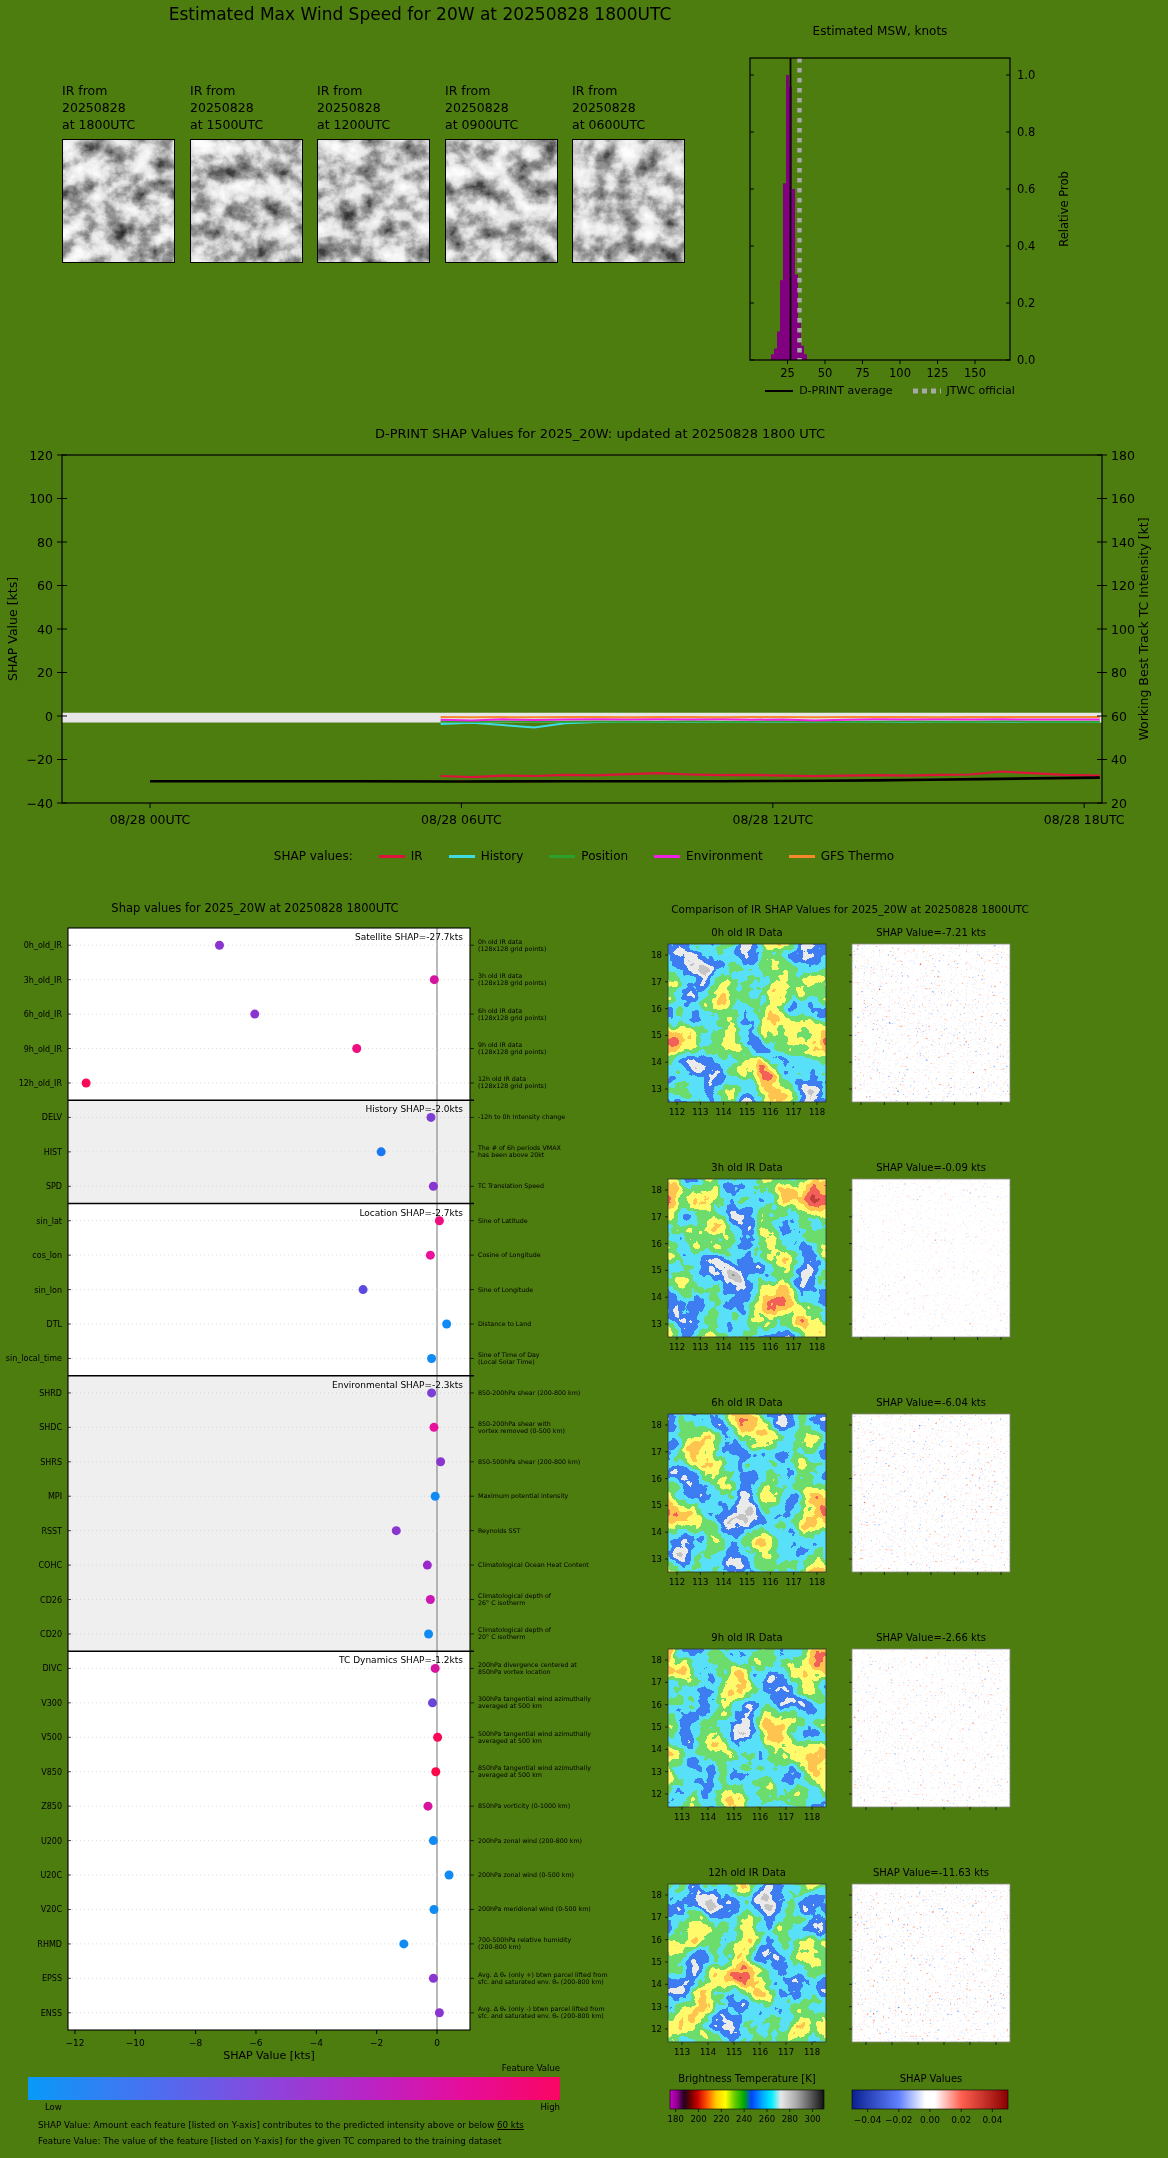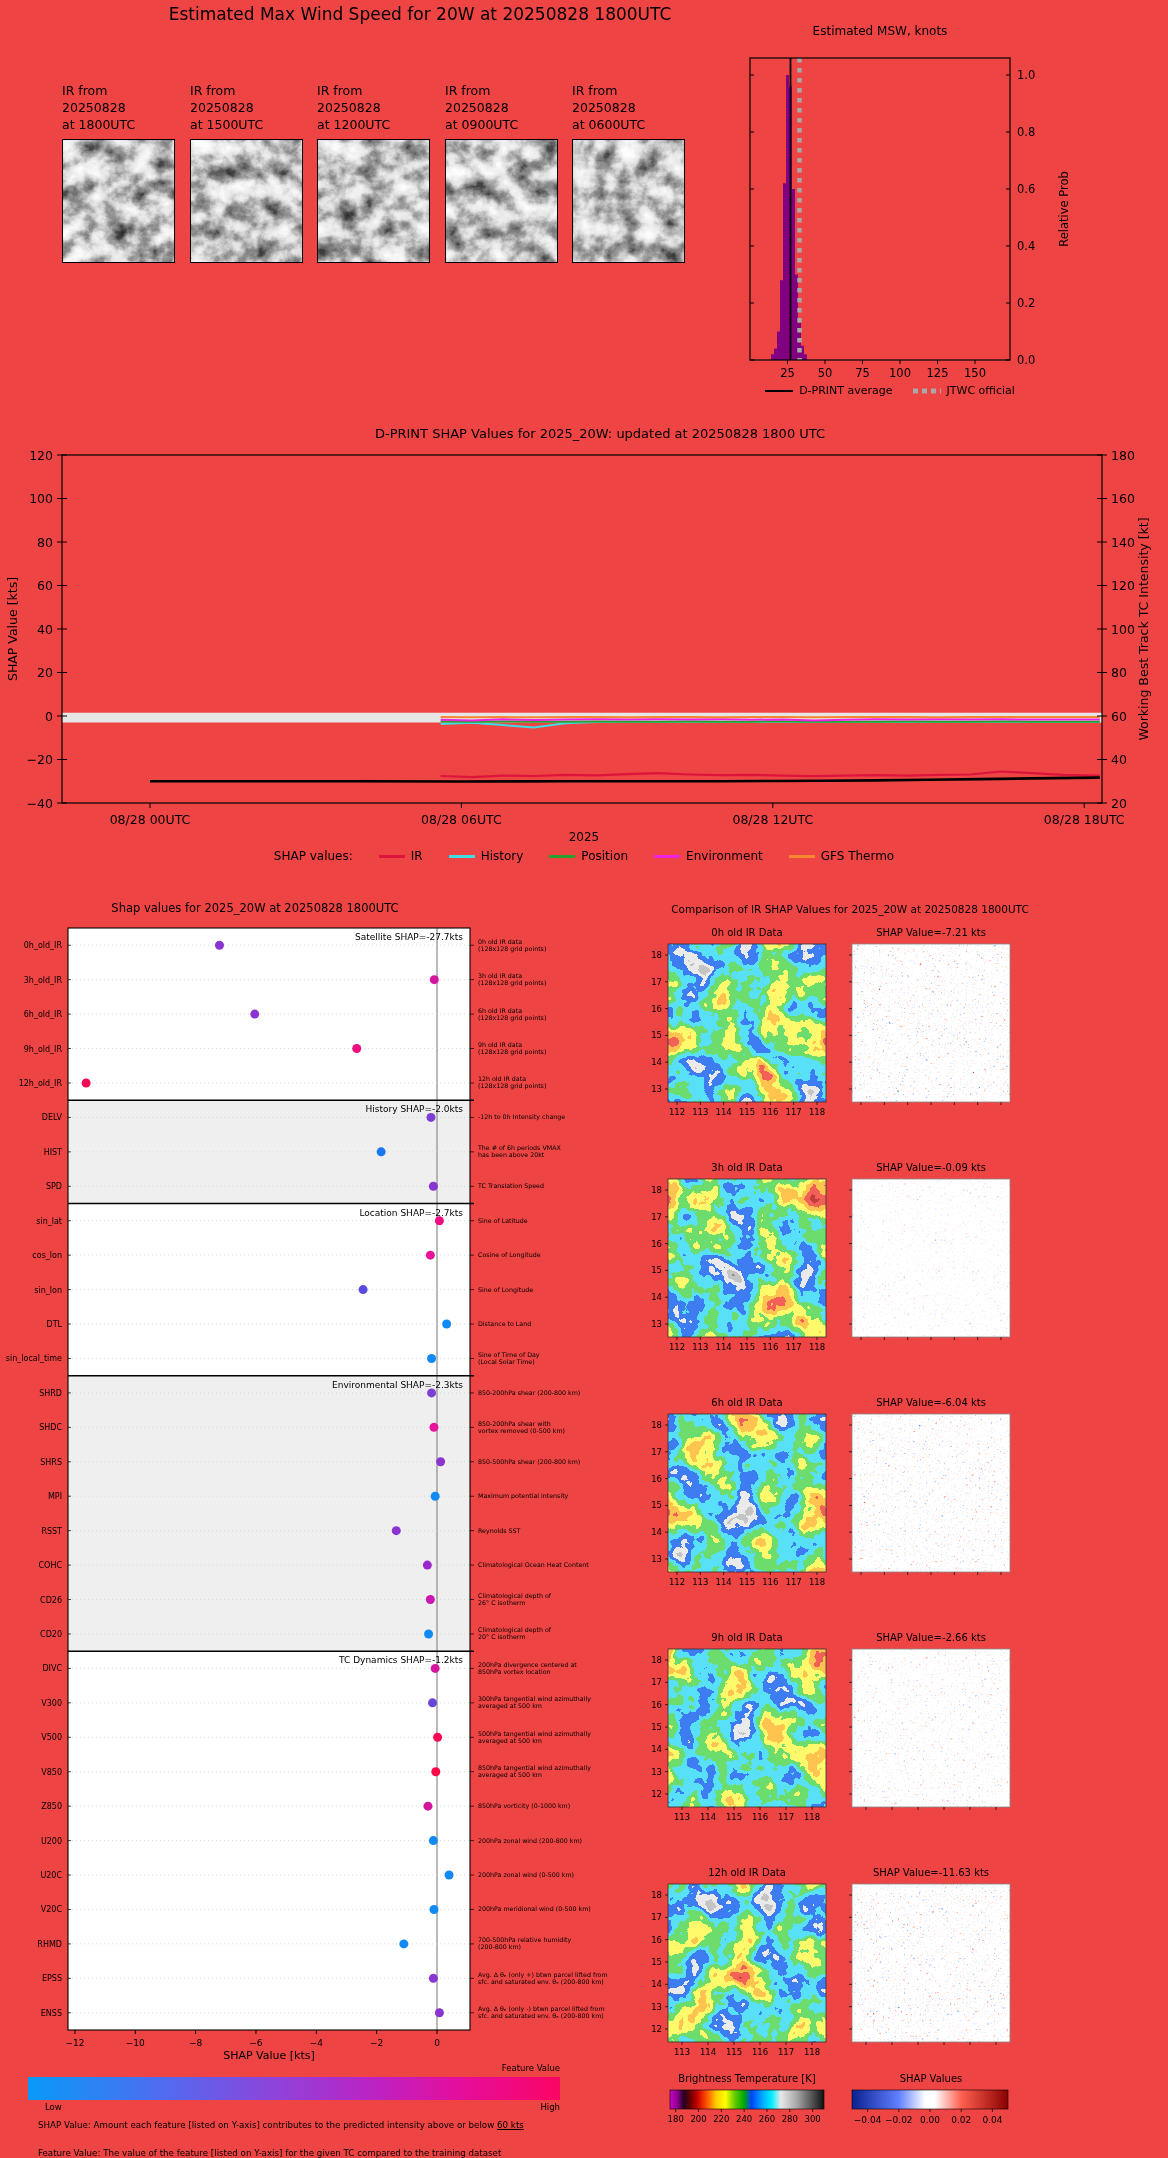--- a/index.html
+++ b/index.html
@@ -1,16 +1,16 @@
 <!DOCTYPE html>
 <html><head>
 <meta charset="utf-8">
 <style>
   html,body{margin:0;padding:0;background:#fff;}
-  .page{position:relative;width:1168px;height:2158px;background:#ef4444;overflow:hidden;
+  .page{position:relative;width:1168px;height:2158px;background:#4d7c0f;overflow:hidden;
         font-family:"DejaVu Sans",sans-serif;color:#000;}
   .abs{position:absolute;}
   #main-title{top:4px;left:0;width:840px;text-align:center;font-size:17px;}
   .ir-fig{position:absolute;top:82px;width:113px;}
   .ir-cap{text-align:left;font-size:12.5px;line-height:17px;}
   .ir-img{margin-top:6px;width:113px;height:124px;border:1px solid #000;box-sizing:border-box;overflow:hidden;}
   .ir-img svg{display:block;}
   #hist-title{top:24px;left:750px;width:260px;text-align:center;font-size:12px;}
   #hist-legend{top:384px;left:690px;width:400px;display:flex;justify-content:center;gap:20px;
                align-items:center;font-size:11px;}
@@ -24,21 +24,21 @@
   .sw{display:inline-block;width:26px;height:3px;}
   #dot-title{top:901px;left:20px;width:470px;text-align:center;font-size:11.5px;}
   #comp-title{top:903px;left:640px;width:420px;text-align:center;font-size:10.5px;}
   #dot-xlabel{top:2049px;left:68px;width:402px;text-align:center;font-size:11px;}
   #fv-label{top:2063px;left:28px;width:532px;text-align:right;font-size:8.5px;}
   #fv-bar{top:2077px;left:28px;width:532px;height:23px;
           background:linear-gradient(to right,#089af8 0%,#4f6cf0 25%,#8a46dc 45%,#bc22c4 65%,#e60d9a 82%,#fa0563 100%);}
   #fv-low{top:2102px;left:28px;font-size:8.5px;padding-left:17px;}
   #fv-high{top:2102px;left:28px;width:532px;text-align:right;font-size:8.5px;}
   #footnote1{top:2120px;left:38px;font-size:8.7px;}
-  #footnote2{top:2136px;left:38px;font-size:8.7px;margin-top:12px;}
+  #footnote2{top:2136px;left:38px;font-size:8.7px;}
   #footnote1 .u{text-decoration:underline;}
   svg text{font-family:"DejaVu Sans",sans-serif;fill:#000;}
 </style>
 </head>
 <body>
 
 <div class="page">
   <div class="abs" id="main-title">Estimated Max Wind Speed for 20W at 20250828 1800UTC</div>
 
   <div id="ir-strip">
@@ -223,21 +223,20 @@
         <line x1="461.4" y1="358" x2="461.4" y2="363" stroke="#000"></line>
         <text x="461.4" y="379" text-anchor="middle" font-size="12.5">08/28 06UTC</text>
         <line x1="772.8" y1="358" x2="772.8" y2="363" stroke="#000"></line>
         <text x="772.8" y="379" text-anchor="middle" font-size="12.5">08/28 12UTC</text>
         <line x1="1084.1999999999998" y1="358" x2="1084.1999999999998" y2="363" stroke="#000"></line>
         <text x="1084.1999999999998" y="379" text-anchor="middle" font-size="12.5">08/28 18UTC</text>
         <text x="17" y="184" text-anchor="middle" font-size="12.5" transform="rotate(-90 17 184)">SHAP Value [kts]</text>
         <text x="1148" y="184" text-anchor="middle" font-size="12.5" transform="rotate(-90 1148 184)">Working Best Track TC Intensity [kt]</text>
       </g>
     </svg>
-  <div class="abs" id="ts-xlabel">2025</div>
   <div class="abs" id="ts-legend1">
       <span>SHAP values:</span>
       <span class="leg-item">
         <span class="sw" style="background: rgb(220, 20, 60);"></span>
         <span>IR</span>
       </span>
       <span class="leg-item">
         <span class="sw" style="background: rgb(63, 220, 230);"></span>
         <span>History</span>
       </span>

